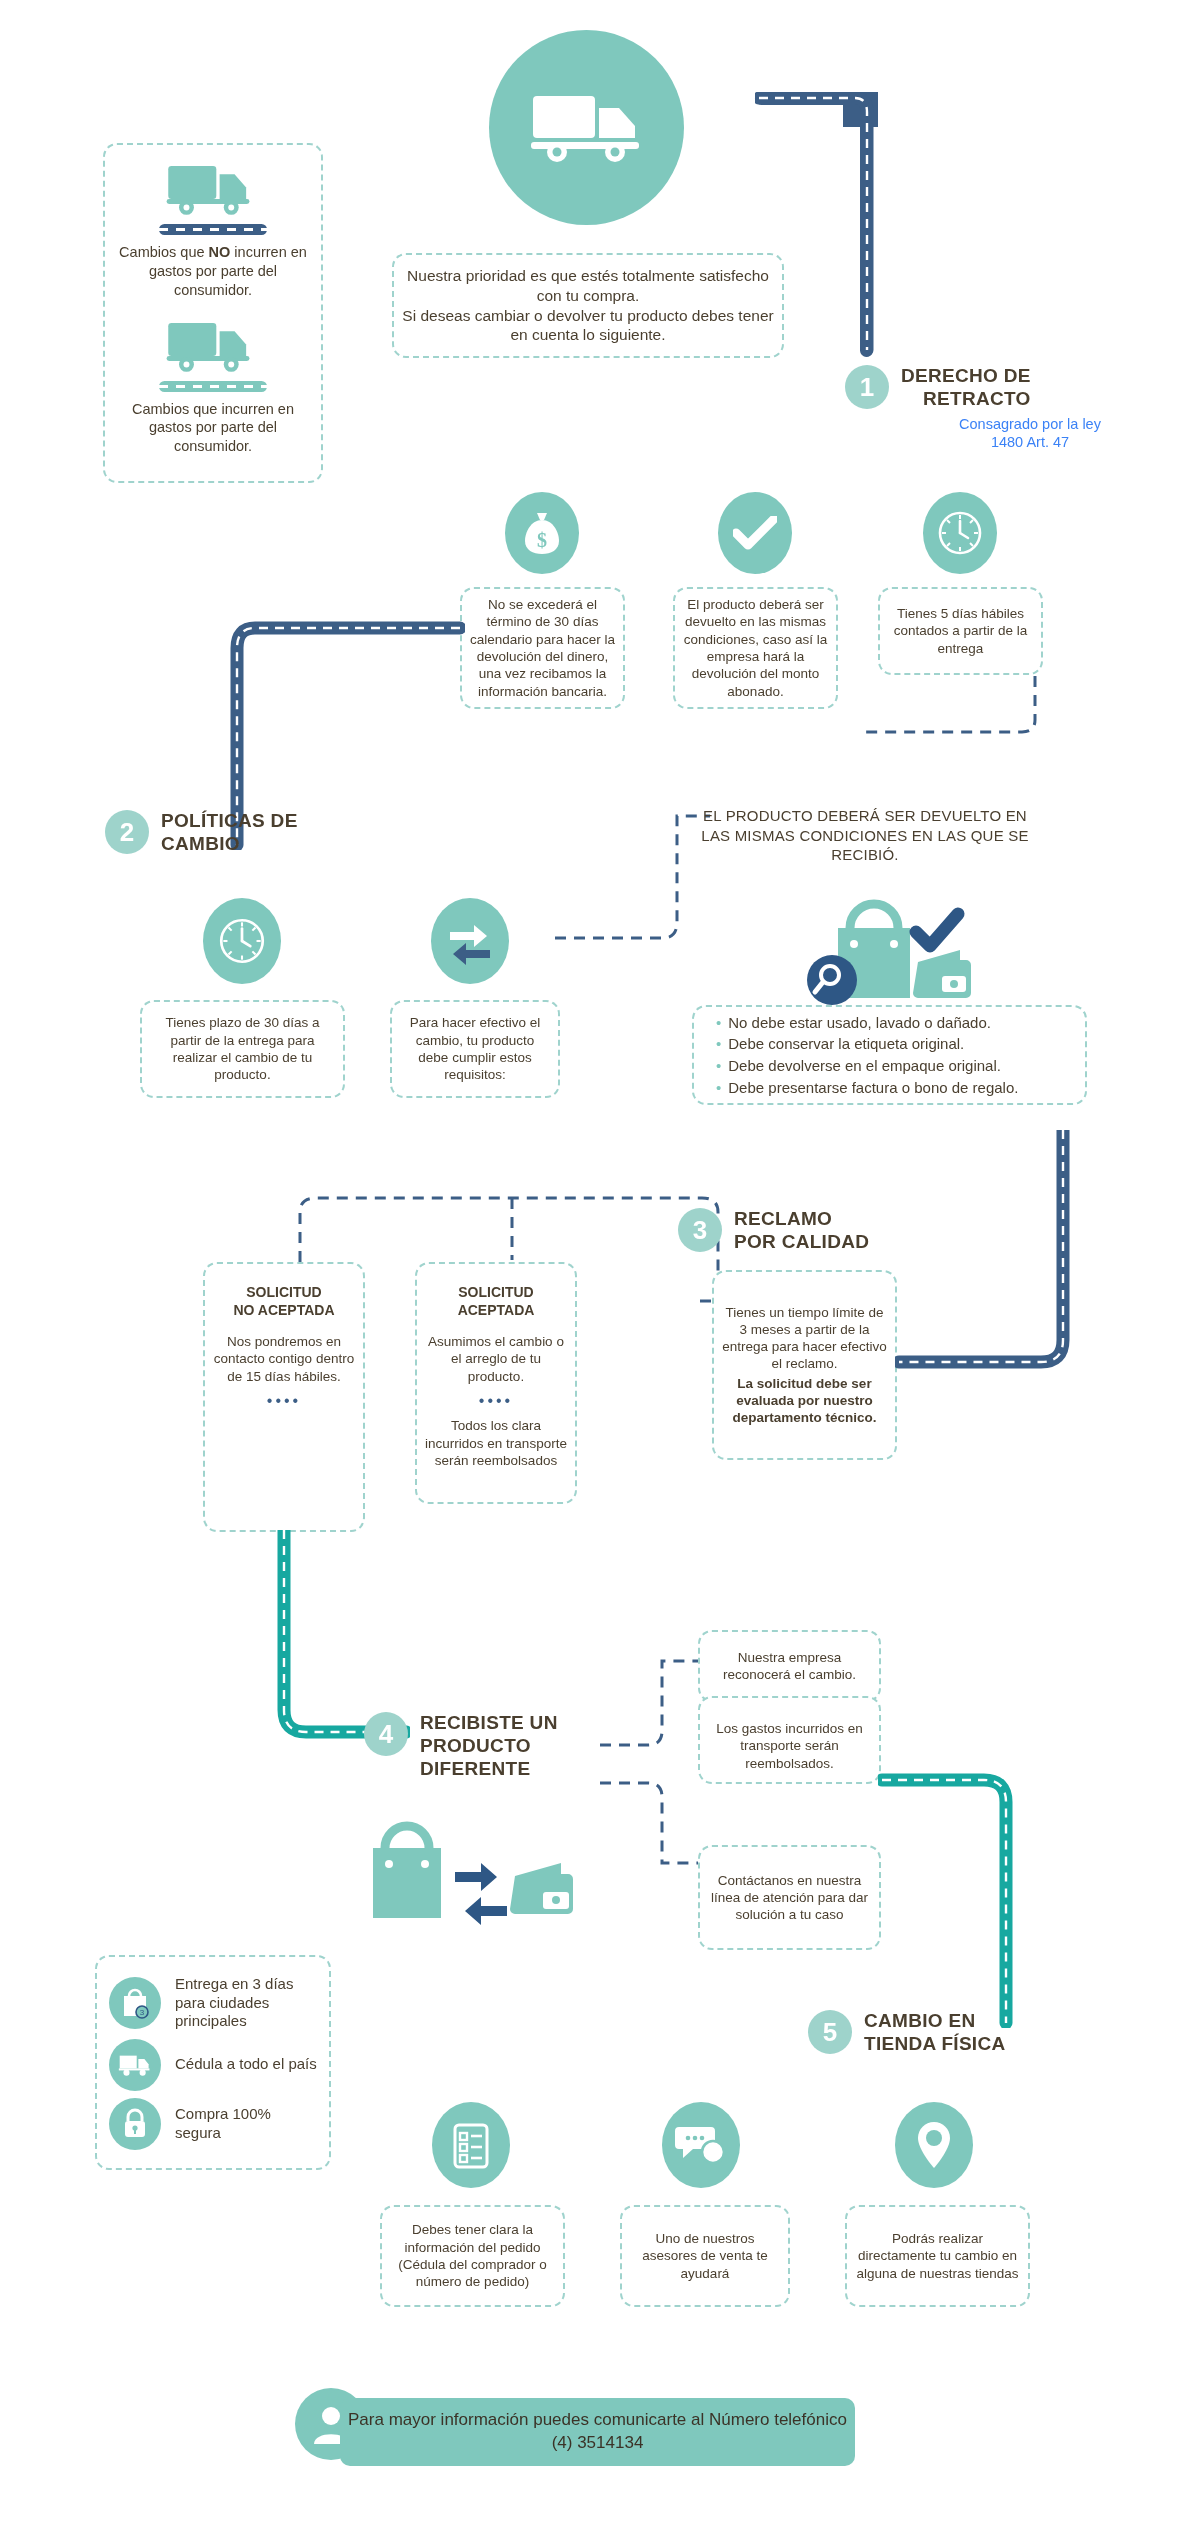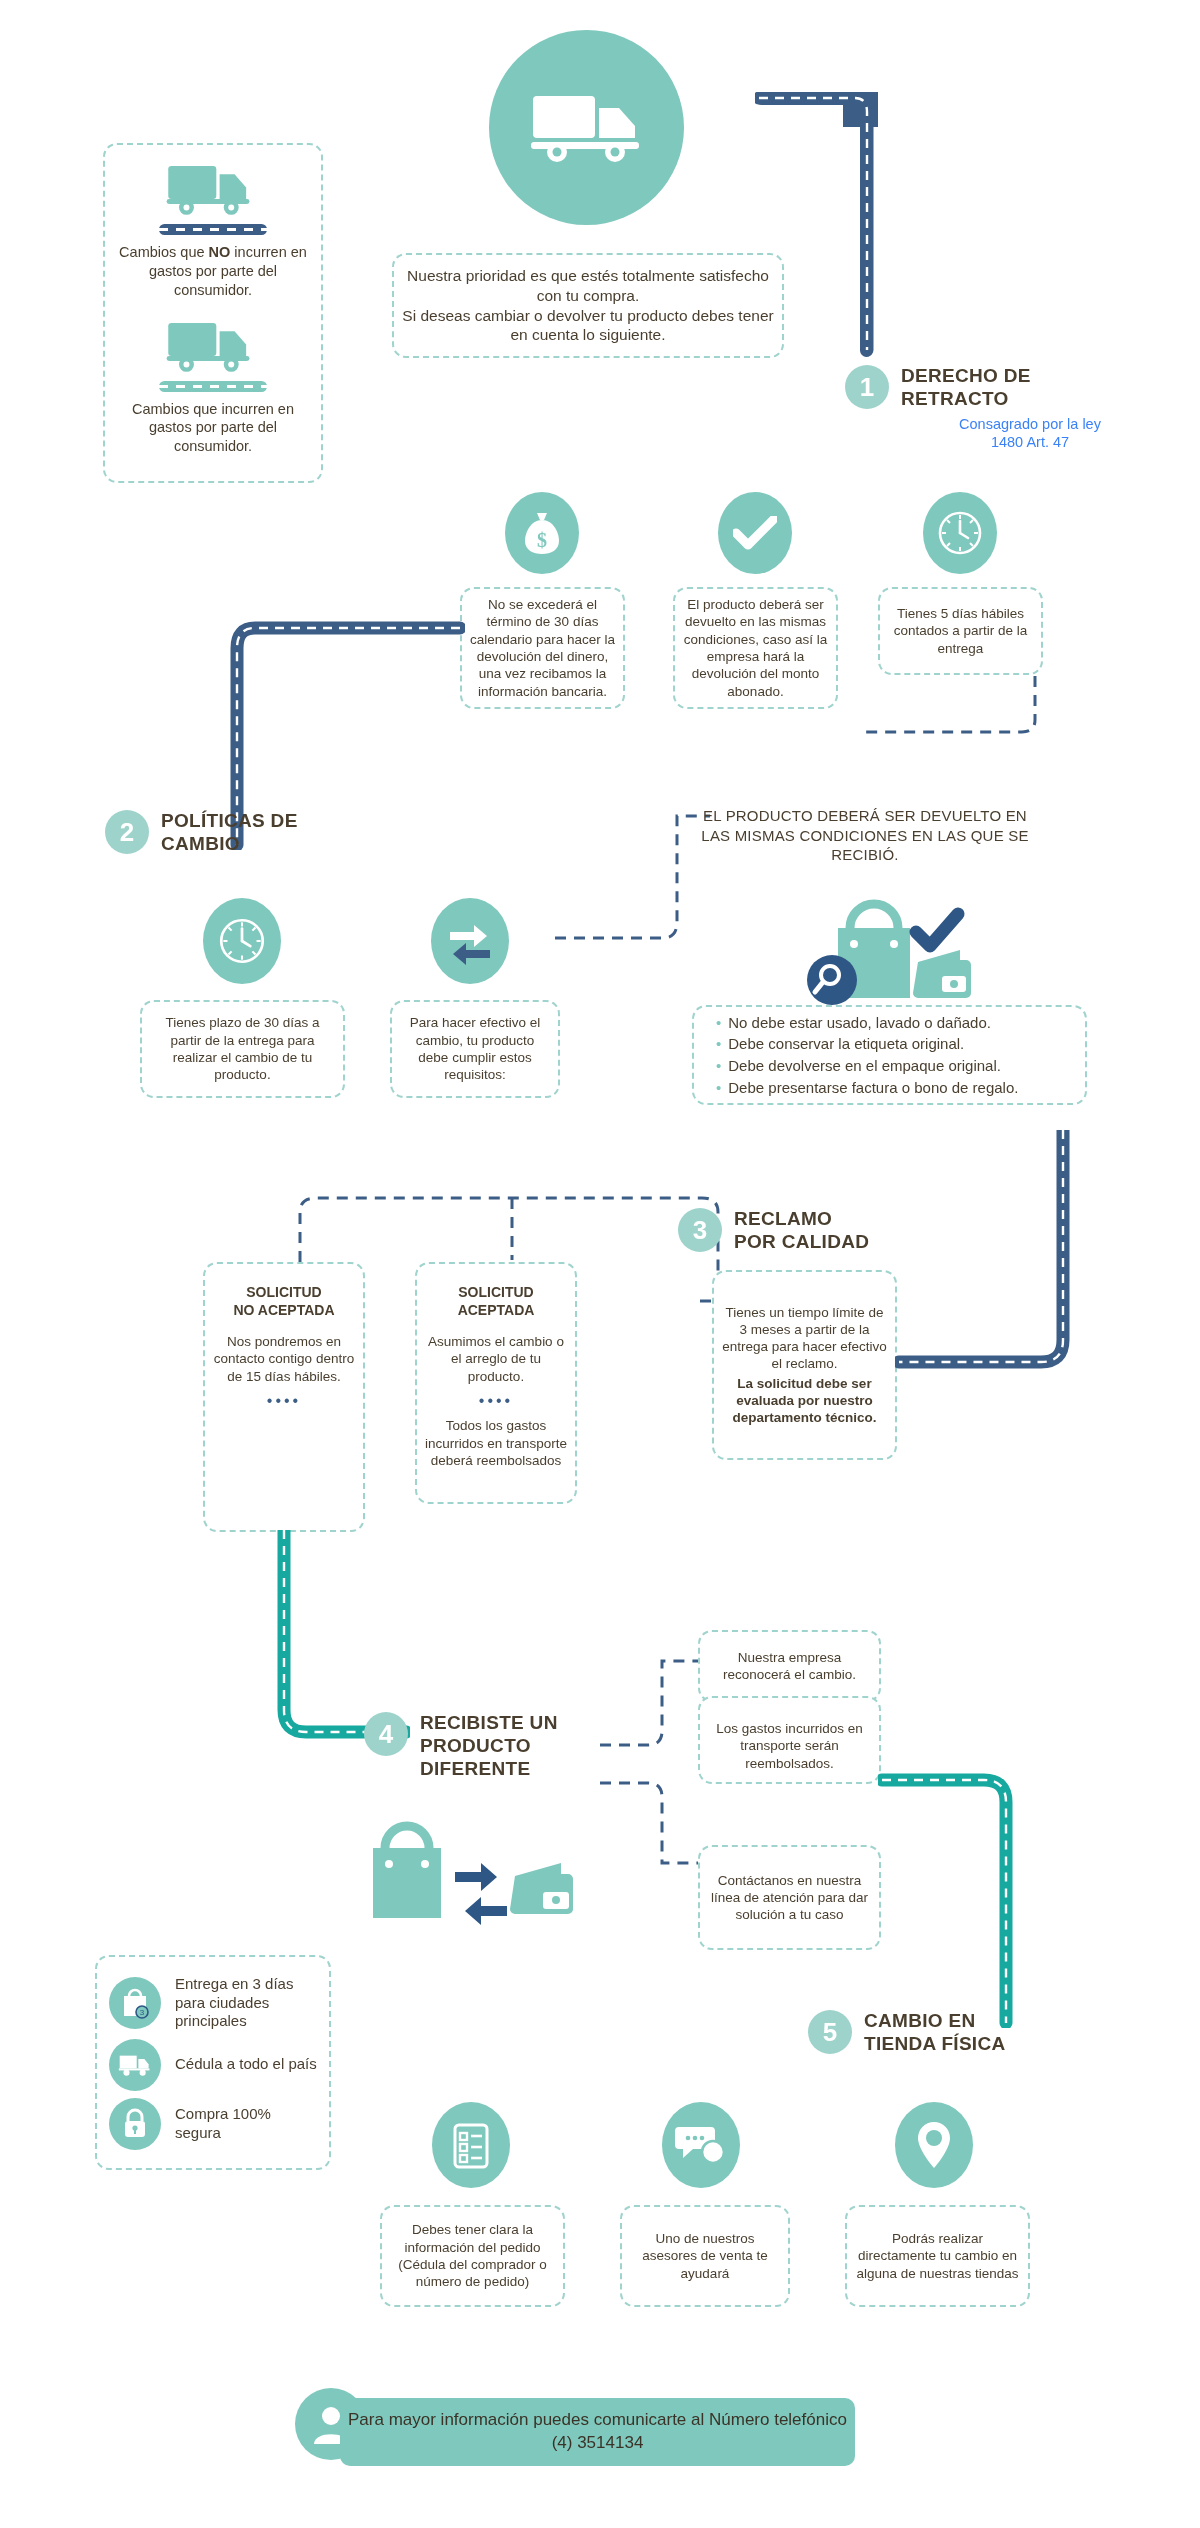--- a/index.html
+++ b/index.html
@@ -130,21 +130,21 @@
 
 <div class="abs dbox" style="left:392px; top:253px; width:392px; height:105px;">
   <p style="font-size:15.5px; white-space:pre-line;">Nuestra prioridad es que estés totalmente satisfecho  con tu compra.
 Si deseas cambiar o devolver tu producto debes tener en cuenta lo siguiente.</p>
 </div>
 
 <div class="abs" style="left:845px; top:365px; width:330px;">
   <div style="display:flex; align-items:flex-start; gap:12px;">
     <div class="step-num">1</div>
     <div>
-      <div class="step-title" style="white-space:pre-line;">DERECHO DE
+      <div class="step-title" style="white-space:pre-line;text-align:right;">DERECHO DE
 RETRACTO</div>
     </div>
   </div>
   <div class="step-sub" style="white-space:pre-line; text-align:center; margin-top:4px; padding-left:40px;">Consagrado por la ley
 1480 Art. 47</div>
 </div>
 
 <div class="abs ell" style="left:505px; top:492px; width:74px; height:82px;">
   <svg width="38" height="46" viewBox="0 0 38 46">
     <path d="M14 3 h10 l-3 7 h-4 z" fill="#fff"></path>
@@ -278,21 +278,21 @@
 NO ACEPTADA</p>
   <p style="font-size:13.5px; margin-top:14px;">Nos pondremos en contacto contigo dentro de 15 días hábiles.</p>
   <p class="sep-dots" style="margin:6px 0;">••••</p>
 </div>
 
 <div class="abs dbox" style="left:415px; top:1262px; width:162px; height:242px; flex-direction:column; justify-content:flex-start; padding-top:20px;">
   <p style="font-size:14px; font-weight:bold; white-space:pre-line; line-height:1.25;">SOLICITUD
 ACEPTADA</p>
   <p style="font-size:13.5px; margin-top:14px;">Asumimos el cambio o el arreglo de tu producto.</p>
   <p class="sep-dots" style="margin:6px 0;">••••</p>
-  <p style="font-size:13.5px;">Todos los gastos incurridos en transporte deberá reembolsados</p>
+  <p style="font-size:13.5px;">Todos los clara incurridos en transporte serán reembolsados</p>
 </div>
 
 <div class="abs" style="left:678px; top:1208px; width:330px;">
   <div style="display:flex; align-items:flex-start; gap:12px;">
     <div class="step-num">3</div>
     <div class="step-title" style="white-space:pre-line;">RECLAMO
 POR CALIDAD</div>
   </div>
 </div>
 

